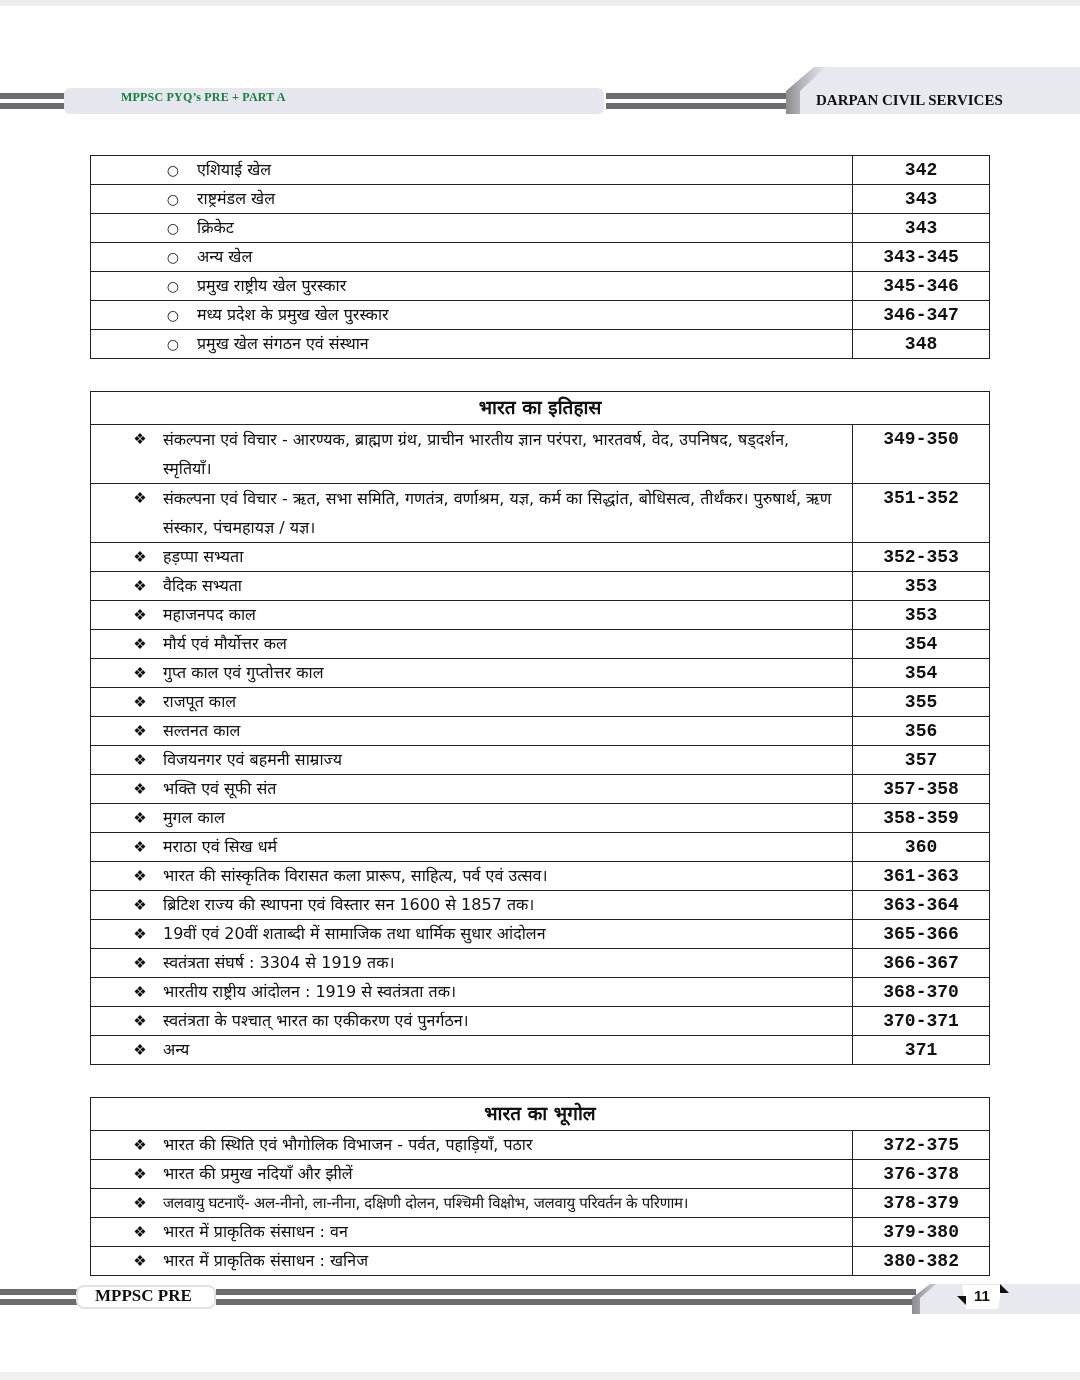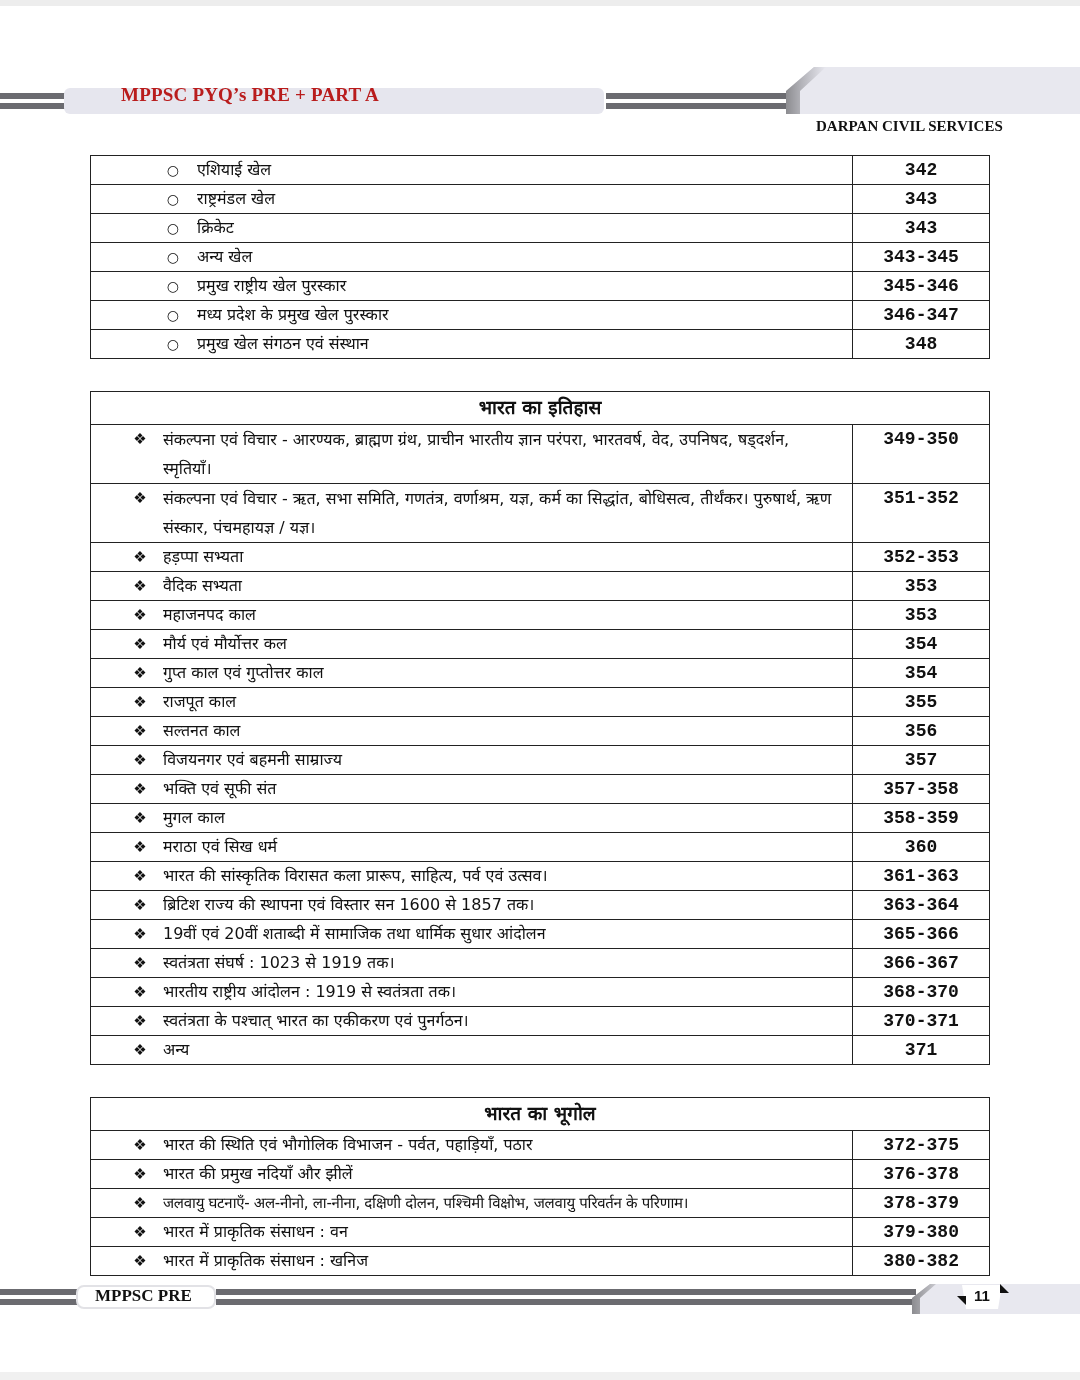--- a/index.html
+++ b/index.html
@@ -14,35 +14,35 @@
 
   
   .hdr-stripes { position:absolute; height:16px; }
   .hdr-stripes .s1, .hdr-stripes .s2 { position:absolute; left:0; right:0; height:6px; background:#6b6b70; }
   .hdr-stripes .s1 { top:0; } .hdr-stripes .s2 { top:10px; }
   .hdr-left-pill {
     position:absolute; left:64px; top:88px; width:540px; height:26px;
     background:#e6e6ee; border-radius:6px;
   }
   .hdr-left-title {
-    position:absolute; left:121px; top:84px; font-weight:bold; font-size:19px;
-    letter-spacing:0.2px; color:#b91c1c;
+    position:absolute; left:121px; top:90px; font-weight:bold; font-size:12px;
+    letter-spacing:0.2px; color:#15803d;
   }
   .hdr-right-tab {
     position:absolute; left:786px; top:67px; width:294px; height:47px;
     background:#e8e8ef;
     clip-path: polygon(28px 0, 100% 0, 100% 100%, 0 100%, 0 24px);
   }
   .hdr-right-shade {
     position:absolute; left:786px; top:67px; width:40px; height:47px;
     background:linear-gradient(90deg,#8c8c90 0%,#b4b4ba 40%,#e8e8ef 100%);
     clip-path: polygon(28px 0, 40px 0, 14px 24px, 14px 100%, 0 100%, 0 24px);
   }
   .hdr-right-title {
-    position:absolute; left:816px; top:92px; font-weight:bold; font-size:15px; color:#111;margin-top:26px;
+    position:absolute; left:816px; top:92px; font-weight:bold; font-size:15px; color:#111;
   }
 
   
   table.toc { position:absolute; left:90px; width:900px; border-collapse:collapse; }
   table.toc td { border:1.5px solid #222; padding:0; vertical-align:top; }
   table.toc td.desc { width:762px; font-family:"DejaVu Sans", sans-serif; font-size:16px; }
   table.toc td.page { width:136px; text-align:center; font-weight:bold; font-size:18px; font-family:Liberation Mono, monospace; }
   .row-inner { display:flex; align-items:flex-start; }
   .row29 td { height:28px; }
   .row58 td { height:56px; }
@@ -357,21 +357,21 @@
           </div>
         </td>
       <td class="page">
           <span class="pg">365-366</span>
         </td>
     </tr>
     <tr class="row29">
       <td class="desc">
           <div class="row-inner">
             <span class="bullet-diamond">❖</span>
-            <span class="txt">स्वतंत्रता संघर्ष : 1023 से 1919 तक।</span>
+            <span class="txt">स्वतंत्रता संघर्ष : 3304 से 1919 तक।</span>
           </div>
         </td>
       <td class="page">
           <span class="pg">366-367</span>
         </td>
     </tr>
     <tr class="row29">
       <td class="desc">
           <div class="row-inner">
             <span class="bullet-diamond">❖</span>

